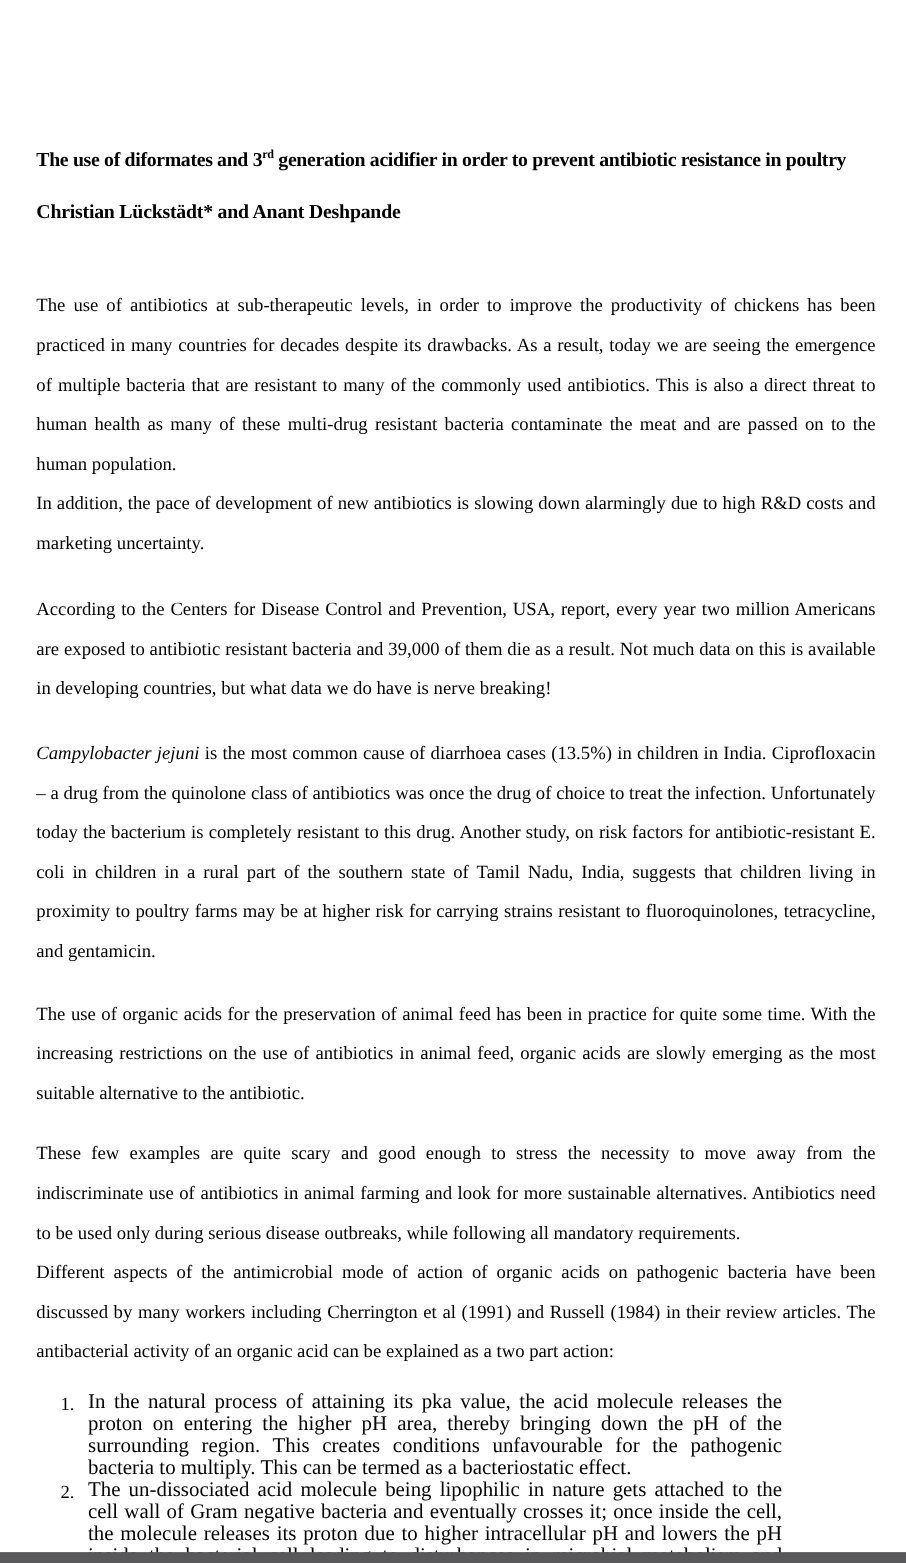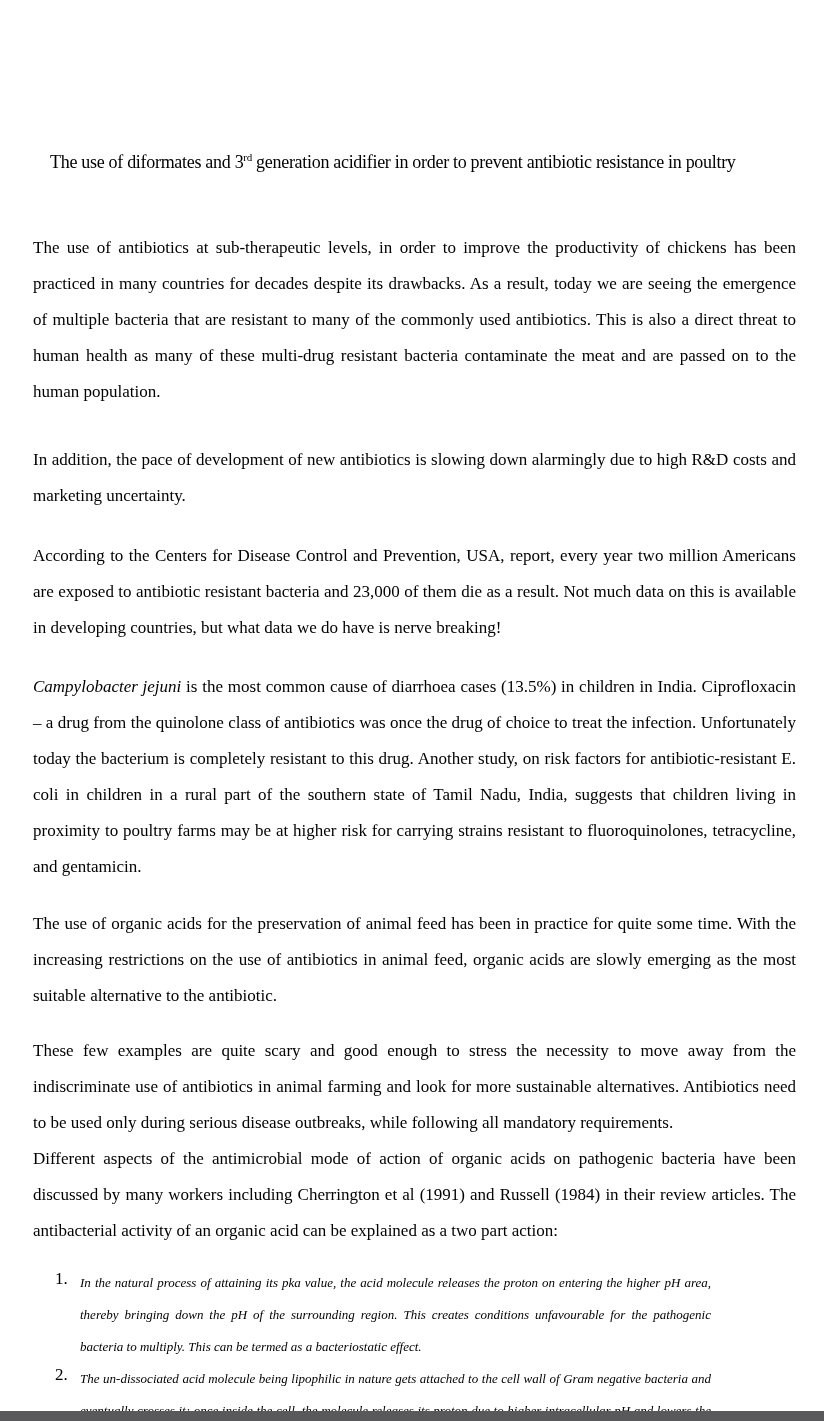--- a/index.html
+++ b/index.html
@@ -18,25 +18,25 @@
   .page {
     position: absolute;
     top: 0; left: 0;
     width: 824px;
     height: 1421px;
     padding: 133px 28px 0 33px;
     box-sizing: border-box;
   }
   .doc-title {
     font-size: 18px;
-    font-weight: normal;
+    font-weight: bold;
     line-height: 25px;
     letter-spacing: -0.3px;
     text-align: justify;
-    margin: 17px;
+    margin: 0;
   }
   .doc-title sup {
     font-size: 11px;
     line-height: 0;
   }
   .authors {
     font-size: 18px;
     font-weight: bold;
     letter-spacing: -0.2px;
     margin: 22px 0 0 0;
@@ -49,21 +49,21 @@
     margin: 23px 0 0 0;
     line-height: 25px;
   }
   .para {
     font-size: 17px;
     line-height: 36px;
     text-align: justify;
     margin: 0;
   }
   .p1 { margin-top: 55px; }
-  .p2 { margin-top: 32px; }
+  .p2 { }
   .p3 { margin-top: 24px; }
   .p4 { margin-top: 23px; }
   .p5 { margin-top: 19px; }
   .p6 { margin-top: 21px; }
   .p7 { margin-top: 0; }
   .numbered-list {
     margin-top: 18px;
     padding-right: 85px;
   }
   .list-item {
@@ -71,49 +71,49 @@
     align-items: flex-start;
   }
   .list-item .num {
     flex: 0 0 25px;
     margin-left: 22px;
     font-size: 17px;
     line-height: 24px;
   }
   .list-item .item-text {
     flex: 1 1 auto;
-    font-size: 13px;
-    line-height: 32px;
+    font-size: 19px;
+    line-height: 20px;
     text-align: justify;
-    font-style: italic;
   }
   .species-italic { font-style: italic; }
   .bottom-bar {
     position: absolute;
     left: 0;
     bottom: 0;
     width: 824px;
     height: 10px;
     background: #59595b;
   }
 </style>
 </head>
 <body>
 
 <div class="page">
 
   <h1 class="doc-title"><span>The use of diformates and 3</span><sup>rd</sup><span> generation acidifier in order to prevent antibiotic resistance in poultry</span></h1>
 
+  <p class="authors">Christian Lückstädt* and Anant Deshpande</p>
 
 
   <p class="para p1">The use of antibiotics at sub-therapeutic levels, in order to improve the productivity of chickens has been practiced in many countries for decades despite its drawbacks. As a result, today we are seeing the emergence of multiple bacteria that are resistant to many of the commonly used antibiotics. This is also a direct threat to human health as many of these multi-drug resistant bacteria contaminate the meat and are passed on to the human population.</p>
 
   <p class="para p2">In addition, the pace of development of new antibiotics is slowing down alarmingly due to high R&amp;D costs and marketing uncertainty.</p>
 
-  <p class="para p3">According to the Centers for Disease Control and Prevention, USA, report, every year two million Americans are exposed to antibiotic resistant bacteria and 23,000 of them die as a result. Not much data on this is available in developing countries, but what data we do have is nerve breaking!</p>
+  <p class="para p3">According to the Centers for Disease Control and Prevention, USA, report, every year two million Americans are exposed to antibiotic resistant bacteria and 39,000 of them die as a result. Not much data on this is available in developing countries, but what data we do have is nerve breaking!</p>
 
   <p class="para p4"><span class="species-italic">Campylobacter jejuni</span><span> is the most common cause of diarrhoea cases (13.5%) in children in India. Ciprofloxacin – a drug from the quinolone class of antibiotics was once the drug of choice to treat the infection. Unfortunately today the bacterium is completely resistant to this drug. Another study, on risk factors for antibiotic-resistant E. coli in children in a rural part of the southern state of Tamil Nadu, India, suggests that children living in proximity to poultry farms may be at higher risk for carrying strains resistant to fluoroquinolones, tetracycline, and gentamicin.</span></p>
 
   <p class="para p6">The use of organic acids for the preservation of animal feed has been in practice for quite some time. With the increasing restrictions on the use of antibiotics in animal feed, organic acids are slowly emerging as the most suitable alternative to the antibiotic.</p>
 
   <p class="para p5">These few examples are quite scary and good enough to stress the necessity to move away from the indiscriminate use of antibiotics in animal farming and look for more sustainable alternatives. Antibiotics need to be used only during serious disease outbreaks, while following all mandatory requirements.</p>
 
   <p class="para p7">Different aspects of the antimicrobial mode of action of organic acids on pathogenic bacteria have been discussed by many workers including Cherrington et al (1991) and Russell (1984) in their review articles. The antibacterial activity of an organic acid can be explained as a two part action:</p>
 
   <div class="numbered-list">

